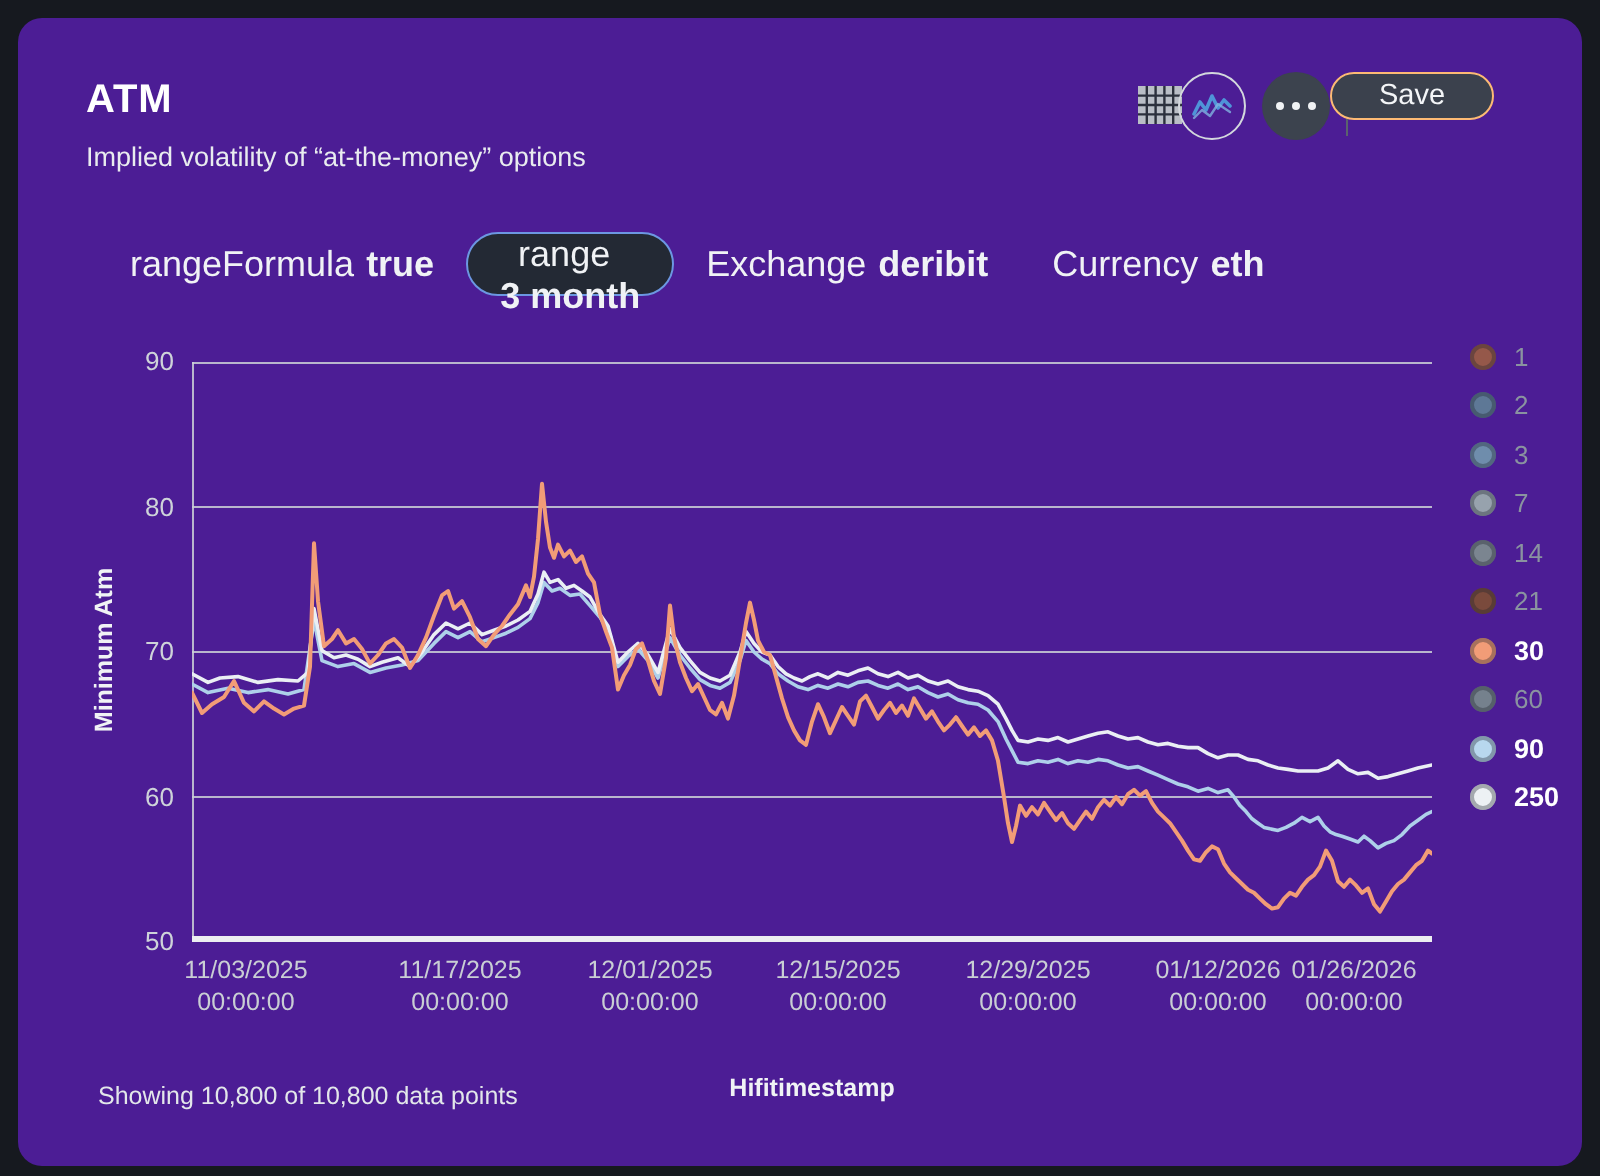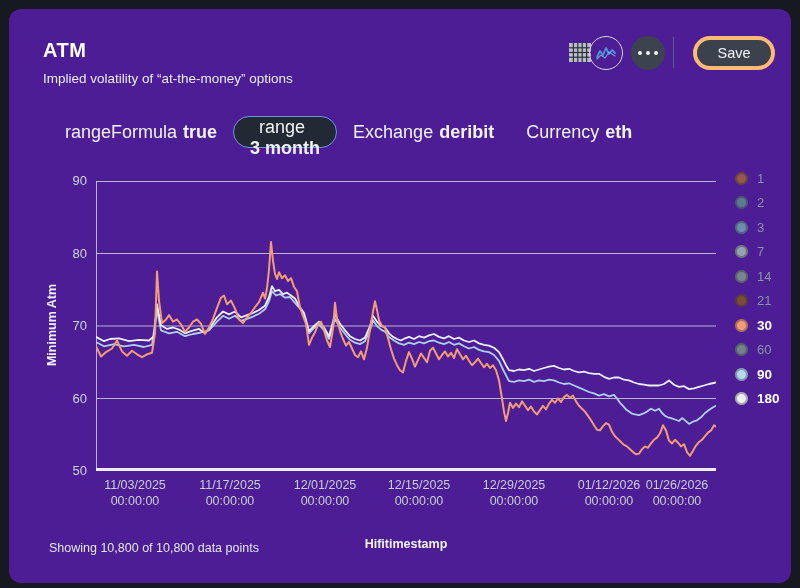--- a/index.html
+++ b/index.html
@@ -11,22 +11,22 @@
   
   #title { position:absolute; left:34px; top:30px; font-size:20px; font-weight:bold; color:#ffffff; letter-spacing:.5px; }
   #subtitle { position:absolute; left:34px; top:62px; font-size:13.5px; color:#e9ecef; }
   .hicon { position:absolute; top:27px; width:34px; height:34px; border-radius:50%; display:flex; align-items:center; justify-content:center; cursor:pointer; }
   #table-view { left:554px; top:26px; background:transparent; }
   #chart-view { left:580px; border:1.5px solid #d3d8dd; }
   #more-btn  { left:622px; background:#3c434e; }
   #more-btn .dot { width:4px; height:4px; border-radius:50%; background:#f0f2f4; margin:0 2px; }
   #hdr-divider { position:absolute; left:664px; top:28px; width:1px; height:31px; background:#5b626d; }
   #save-btn {
-    position:absolute; left:684px; top:27px; width:82px; height:34px;
-    background:#3b414d; border:4px solid #fdba74; border-radius:17px;
+    position:absolute; left:656px; top:27px; width:82px; height:24px;
+    background:#3b414d; border:1px solid #fdba74; border-radius:17px;
     color:#f3f5f7; font-size:14.5px; display:flex; align-items:center; justify-content:center; cursor:pointer;
     font-family:"Liberation Sans",sans-serif;
   }
   
   #chips { position:absolute; left:40px; top:107px; height:32px; display:flex; align-items:center; }
   .chip { height:32px; display:flex; align-items:center; color:#f0f2f5; font-size:18px; white-space:nowrap; padding:0 16px; border-radius:16px; cursor:pointer; }
   .chip .k { margin-right:6px; }
   .chip .v { font-weight:bold; }
   .chip.selected { background:#232934; border:1.5px solid #6c97e2;flex-direction:column; }
   
@@ -110,21 +110,21 @@
       <line x1="0" y1="145" x2="620" y2="145" stroke="#ccd1d7" stroke-width="1" opacity="0.85"></line>
       <line x1="0" y1="217.5" x2="620" y2="217.5" stroke="#ccd1d7" stroke-width="1" opacity="0.85"></line>
       <line x1="0.5" y1="0" x2="0.5" y2="290" stroke="#ccd1d7" stroke-width="1" opacity="0.85"></line>
       <line x1="0" y1="0.5" x2="620" y2="0.5" stroke="#ccd1d7" stroke-width="1" opacity="0.85"></line>
       <line x1="0" y1="288.5" x2="620" y2="288.5" stroke="#eceef1" stroke-width="3"></line>
       <polyline points="0,161.0 8,165.3 18,163.1 28,165.3 38,163.8 48,166.0 56,163.8 61,129.0 65,149.3 73,152.3 81,150.8 89,155.2 97,153.0 105,151.5 113,149.3 121,140.7 127,134.8 133,137.8 139,134.8 145,139.9 151,137.8 157,135.6 163,132.7 169,128.3 173,120.3 176,110.2 180,114.5 184,113.1 189,116.7 194,116.0 199,121.8 204,127.6 209,136.3 213,152.3 218,147.2 223,143.5 228,149.3 233,158.0 239,137.8 244,146.5 249,153.0 254,158.8 259,161.7 264,163.1 269,160.2 274,149.3 277,139.2 281,145.0 285,148.6 289,150.8 293,155.9 298,159.5 303,162.4 308,163.8 313,161.7 318,163.1 323,161.0 328,162.4 333,160.2 338,159.5 343,161.7 348,163.1 353,161.0 358,163.8 363,162.4 368,165.3 373,167.5 378,166.0 383,168.9 388,170.4 393,171.1 398,174.0 403,179.8 407,188.5 410,194.3 413,200.1 418,200.8 423,199.4 428,200.1 433,198.7 438,200.8 443,199.4 448,200.1 453,198.7 458,199.4 463,201.5 468,203.0 473,202.3 478,204.5 483,206.6 488,208.8 493,211.0 498,212.4 503,214.6 508,213.2 513,215.3 518,213.9 521,217.5 524,221.8 527,224.8 530,228.4 533,230.6 536,232.7 539,233.4 543,234.2 547,232.7 551,230.6 555,227.7 559,229.8 563,227.7 566,232.0 569,234.9 572,236.3 575,237.1 579,238.5 583,240.0 586,237.1 589,239.3 593,242.9 597,240.7 601,239.3 605,236.3 609,232.0 613,229.1 617,226.2 620,224.8" fill="none" stroke="#aed0ea" stroke-width="1.8" stroke-linejoin="round" stroke-linecap="round"></polyline>
       <polyline points="0,155.9 8,160.2 14,158.0 23,157.3 33,160.2 43,158.8 53,159.5 58,155.2 61,123.3 65,144.3 71,147.9 77,146.5 83,148.6 89,152.3 95,150.1 103,147.9 109,152.3 115,145.0 121,136.3 127,130.5 133,133.4 139,130.5 145,136.3 151,134.1 157,132.0 163,129.0 169,124.7 173,116.0 176,105.1 179,110.2 183,108.8 187,113.1 191,111.7 195,114.5 199,117.5 203,124.7 208,132.0 213,150.1 218,145.0 223,140.7 228,146.5 233,155.2 239,133.4 244,142.8 249,149.3 254,155.2 259,158.0 264,159.5 269,156.6 274,145.0 277,134.8 281,140.7 285,145.0 289,146.5 293,152.3 297,155.9 301,158.0 305,159.5 309,157.3 313,155.9 318,158.0 323,155.2 328,156.6 333,154.4 338,153.0 343,155.9 348,157.3 353,155.2 358,158.0 363,156.6 368,159.5 373,161.0 378,159.5 383,162.4 388,163.8 393,164.6 398,166.8 403,171.1 407,178.3 410,184.2 413,189.2 418,190.0 423,188.5 428,189.2 433,187.8 438,190.0 443,188.5 448,187.0 453,185.6 458,184.9 463,187.0 468,188.5 473,187.8 478,190.0 483,191.4 488,190.7 493,192.1 498,192.8 503,192.8 508,195.8 513,197.9 518,196.5 523,196.5 528,198.7 533,199.4 538,201.5 543,203.0 548,203.7 553,204.5 558,204.5 563,204.5 568,203.0 573,199.4 578,203.7 583,205.9 588,205.2 593,208.1 598,207.3 603,205.9 608,204.5 613,203.0 620,201.5" fill="none" stroke="#eaeff4" stroke-width="1.8" stroke-linejoin="round" stroke-linecap="round"></polyline>
       <polyline points="0,165.3 5,175.5 10,171.1 16,167.5 21,159.5 26,170.4 31,174.7 36,169.7 41,173.3 46,176.2 51,173.3 56,171.8 59,152.3 61,90.6 63,119.6 66,142.1 70,138.5 73,134.1 77,140.7 81,138.5 85,143.5 89,150.8 93,146.5 97,140.7 101,138.5 105,142.8 109,153.0 113,146.5 117,137.8 121,126.9 125,116.7 128,114.5 131,123.3 135,119.6 139,127.6 143,138.5 147,142.1 151,136.3 155,132.0 159,126.2 163,121.1 167,111.7 169,117.5 171,107.3 173,88.5 175,60.9 177,79.8 179,92.8 181,97.9 183,91.3 186,97.2 189,94.3 192,100.0 195,97.2 198,105.8 201,110.2 204,126.2 207,134.8 210,142.8 213,163.8 216,156.6 219,151.5 222,143.5 225,140.7 228,149.3 231,159.5 234,166.0 237,147.9 239,121.8 241,137.8 244,150.1 247,158.0 250,164.6 253,161.0 256,167.5 259,174.0 262,176.2 265,170.4 268,178.3 271,166.8 274,148.6 277,130.5 279,120.3 281,129.0 283,139.2 286,145.0 289,146.5 292,157.3 295,168.2 298,177.6 301,184.2 304,189.2 307,191.4 310,179.8 313,171.1 316,177.6 319,185.6 322,179.1 325,172.5 328,176.9 331,181.3 334,169.7 337,166.8 340,172.5 343,178.3 346,174.0 349,170.4 352,175.5 355,171.8 358,176.9 361,168.2 364,173.3 367,178.3 370,174.7 373,179.8 376,184.2 379,181.3 382,177.6 385,182.0 388,186.3 391,182.7 394,187.0 397,184.2 400,189.2 403,199.4 406,217.5 408,230.6 410,240.0 412,232.0 414,221.8 417,226.9 420,222.6 423,226.2 426,220.4 429,224.8 432,229.1 435,225.5 438,230.6 441,233.4 444,229.1 447,224.8 450,228.4 453,222.6 456,218.9 459,221.8 462,217.5 465,221.1 468,216.1 471,213.9 474,216.8 477,214.6 480,220.4 483,224.8 486,227.7 489,230.6 492,234.9 495,239.3 498,244.3 501,248.7 504,249.4 507,245.1 510,242.2 513,243.6 516,250.8 519,255.2 522,258.1 525,261.0 528,263.9 531,265.4 534,268.3 537,271.1 540,273.3 543,272.6 546,268.3 549,265.4 552,266.8 555,262.4 558,258.8 561,256.6 564,252.3 567,244.3 570,249.4 573,259.6 576,262.4 579,258.8 582,261.7 585,265.4 588,263.2 591,271.1 594,274.8 597,269.7 600,264.6 603,261.0 606,258.8 609,255.2 612,251.6 615,249.4 618,244.3 620,245.8" fill="none" stroke="#f29c77" stroke-width="2" stroke-linejoin="round" stroke-linecap="round"></polyline>
     </svg>
 
-  <div class="xtick" style="left:76px">
+  <div class="xtick" style="left:64px">
       <div>11/03/2025</div>
       <div>00:00:00</div>
     </div>
   <div class="xtick" style="left:171px">
       <div>11/17/2025</div>
       <div>00:00:00</div>
     </div>
   <div class="xtick" style="left:266px">
       <div>12/01/2025</div>
       <div>00:00:00</div>
@@ -181,17 +181,17 @@
     <div class="legend-item">
         <span class="legend-dot" style="background: rgb(117, 129, 141);"></span>
         <span class="legend-label">60</span>
       </div>
     <div class="legend-item active">
         <span class="legend-dot" style="background: rgb(184, 216, 238);"></span>
         <span class="legend-label">90</span>
       </div>
     <div class="legend-item active">
         <span class="legend-dot" style="background: rgb(237, 241, 244);"></span>
-        <span class="legend-label">180</span>
+        <span class="legend-label">250</span>
       </div>
   </div>
 
 </div>
 
 </body></html>

